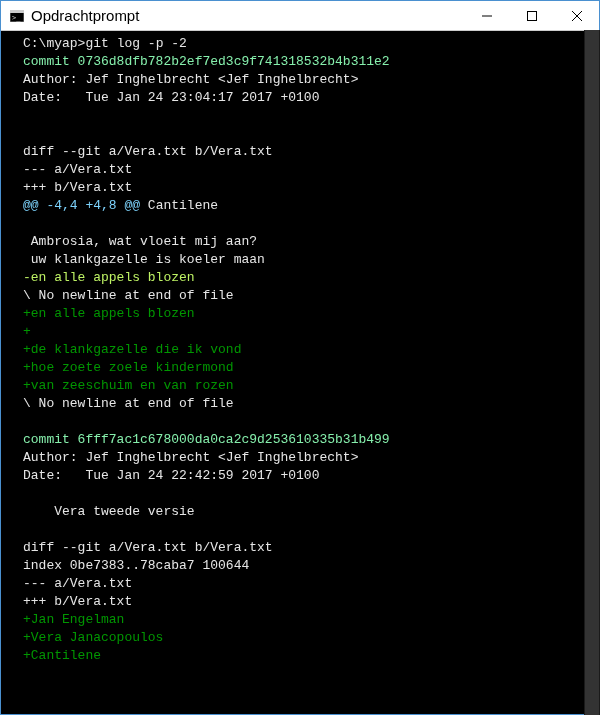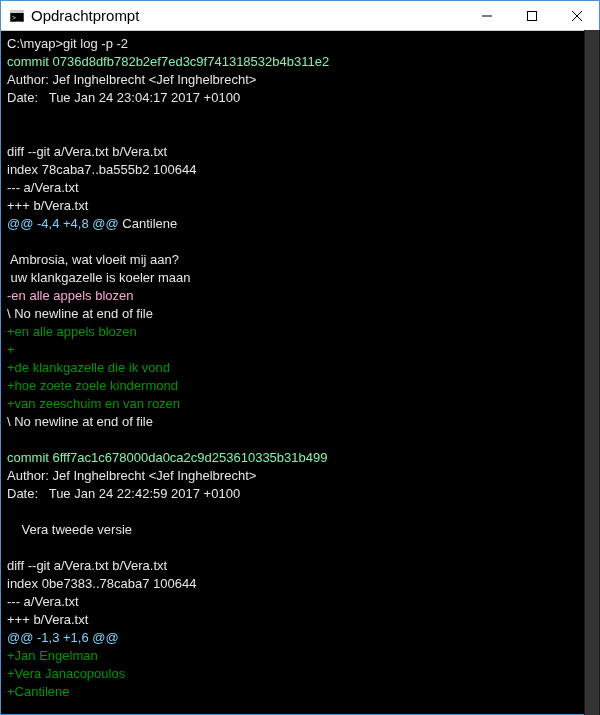--- a/index.html
+++ b/index.html
@@ -48,32 +48,32 @@
     height: 100%;
     display: flex;
     align-items: center;
     justify-content: center;
     cursor: pointer;
   }
   .win-btn svg { display: block; }
   .terminal {
     flex: 1;
     background: #000;
-    font-family: Liberation Sans, sans-serif;
+    font-family: Liberation Mono, monospace;
     font-size: 13px;
     line-height: 18px;
-    padding: 4px 6px;
+    padding: 4px 22px;
     color: #ccc;
     overflow: hidden;
     position: relative;
   }
   .line { white-space: pre; }
   .c-white { color: #e6e6e6; }
   .c-yellow { color: #86efac; }
-  .c-red { color: #f9a8d4; }
+  .c-red { color: #bef264; }
   .c-green { color: #009600; }
   .c-cyan { color: #7dd3fc; }
   .scrollbar {
     position: absolute;
     right: 0;
     top: 30px;
     bottom: 0;
     width: 16px;
     background: #1a1a1a;
   }
@@ -120,21 +120,20 @@
   </div>
 
   <div class="terminal">
     <div class="line c-white"><span>C:\myap&gt;</span><span>git log -p -2</span></div>
     <div class="line c-yellow">commit 0736d8dfb782b2ef7ed3c9f741318532b4b311e2</div>
     <div class="line c-white">Author: Jef Inghelbrecht &lt;Jef Inghelbrecht&gt;</div>
     <div class="line c-white">Date:   Tue Jan 24 23:04:17 2017 +0100</div>
     <div class="line">&nbsp;</div>
     <div class="line">&nbsp;</div>
     <div class="line c-white">diff --git a/Vera.txt b/Vera.txt</div>
-    <div class="line c-white">index 78caba7..ba555b2 100644</div>
     <div class="line c-white">--- a/Vera.txt</div>
     <div class="line c-white">+++ b/Vera.txt</div>
     <div class="line"><span class="c-cyan">@@ -4,4 +4,8 @@</span><span class="c-white"> Cantilene</span></div>
     <div class="line">&nbsp;</div>
     <div class="line c-white"> Ambrosia, wat vloeit mij aan?</div>
     <div class="line c-white"> uw klankgazelle is koeler maan</div>
     <div class="line c-red">-en alle appels blozen</div>
     <div class="line c-white">\ No newline at end of file</div>
     <div class="line c-green">+en alle appels blozen</div>
     <div class="line c-green">+</div>
@@ -146,21 +145,20 @@
     <div class="line c-yellow">commit 6fff7ac1c678000da0ca2c9d253610335b31b499</div>
     <div class="line c-white">Author: Jef Inghelbrecht &lt;Jef Inghelbrecht&gt;</div>
     <div class="line c-white">Date:   Tue Jan 24 22:42:59 2017 +0100</div>
     <div class="line">&nbsp;</div>
     <div class="line c-white">    Vera tweede versie</div>
     <div class="line">&nbsp;</div>
     <div class="line c-white">diff --git a/Vera.txt b/Vera.txt</div>
     <div class="line c-white">index 0be7383..78caba7 100644</div>
     <div class="line c-white">--- a/Vera.txt</div>
     <div class="line c-white">+++ b/Vera.txt</div>
-    <div class="line c-cyan">@@ -1,3 +1,6 @@</div>
     <div class="line c-green">+Jan Engelman</div>
     <div class="line c-green">+Vera Janacopoulos</div>
     <div class="line c-green">+Cantilene</div>
 
   </div>
 
   <div class="scrollbar">
     <div class="scrollbar-thumb"></div>
   </div>
 </div>

